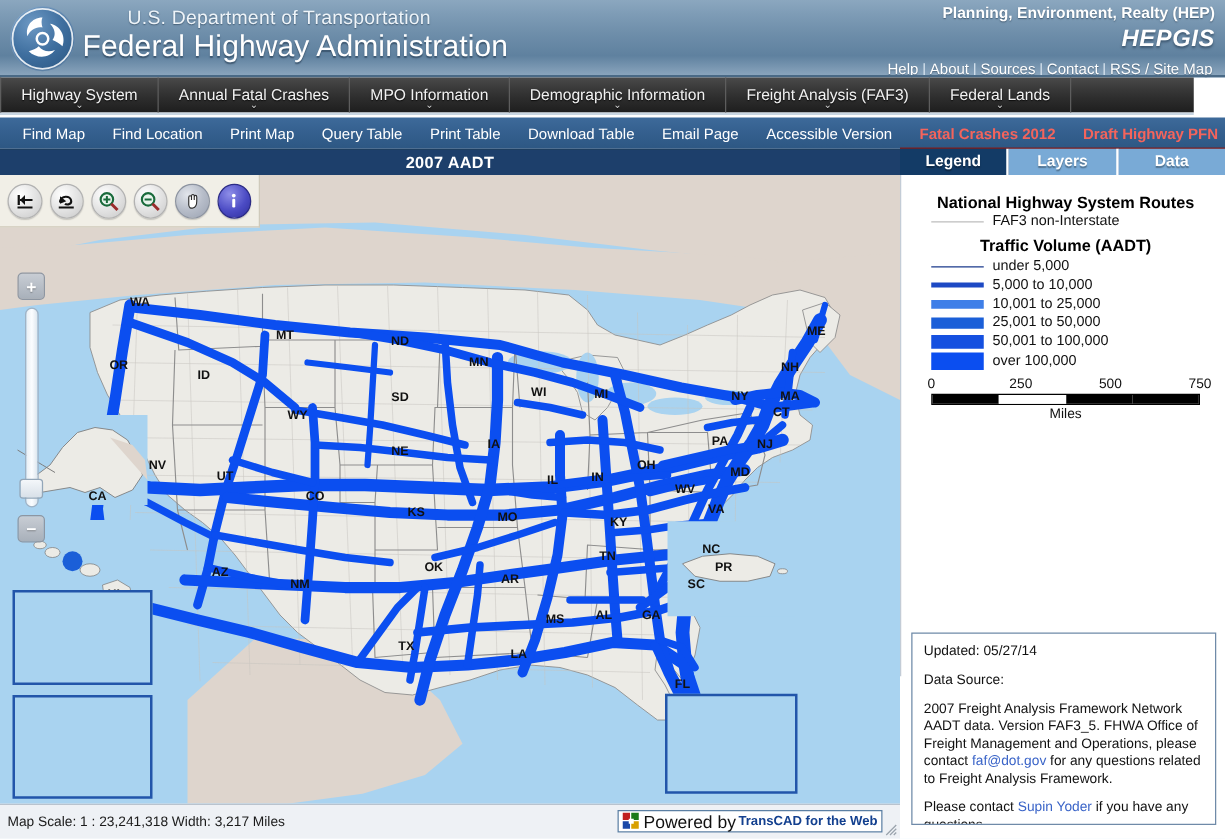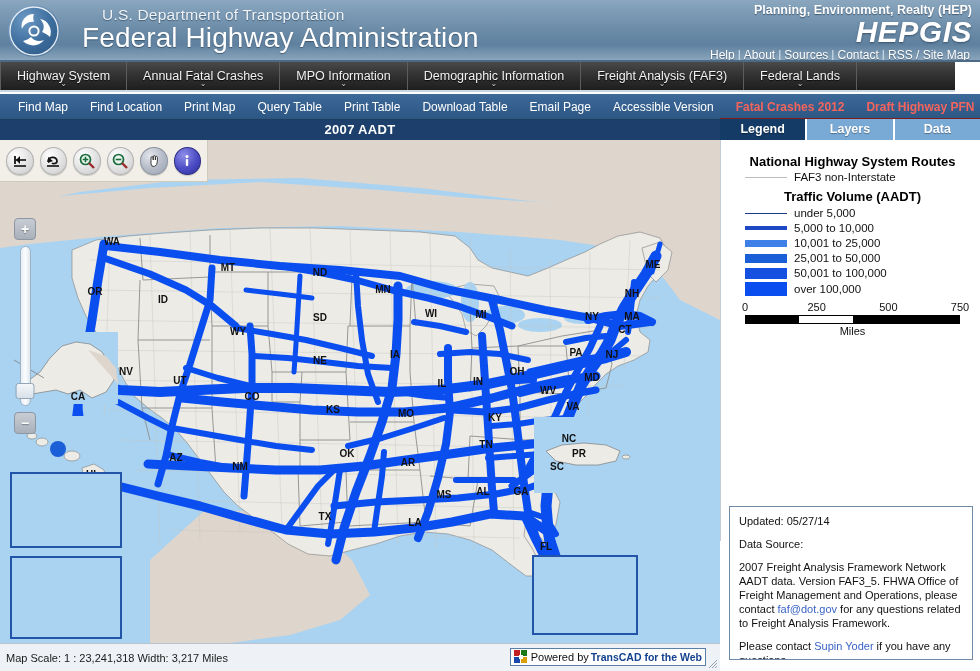--- a/index.html
+++ b/index.html
@@ -28,29 +28,29 @@
     border-radius: 50%;
     background: radial-gradient(circle at 34% 28%, #6d99c4 0%, #3f6f9f 48%, #26527d 100%);
     box-shadow: inset 0 0 3px rgba(255,255,255,.55);
   }
   .dot-logo svg { position:absolute; left:0; top:0; }
   .agency {
     position: absolute; left: 66px; top: 6px; color: #ffffff;
     text-shadow: 0 1px 1px rgba(20,40,60,.5);
   }
   .agency .line1 { font-size: 15.5px; letter-spacing: .2px; line-height: 18px; color:#eef4f9;margin-left:36px;}
-  .agency .line2 { font-size: 28px; line-height: 28px; letter-spacing: .1px; color:#ffffff;margin-left:16px;}
+  .agency .line2 { font-size: 24px; line-height: 28px; letter-spacing: .1px; color:#ffffff;}
 
   .hep-right { position:absolute; right: 8px; top: 2px; text-align: right; }
   .hep-office {
     font-size: 12.5px; font-weight: bold; color: #ffffff; line-height: 16px;
     text-shadow: 0 1px 1px rgba(20,40,60,.55);
   }
   .hep-title {
-    font-size: 30px; font-weight: bold; font-style: italic; color: #ffffff;
+    font-size: 19px; font-weight: bold; font-style: italic; color: #ffffff;
     line-height: 28px; letter-spacing: .5px;
     text-shadow: 0 1px 2px rgba(20,40,60,.55);
   }
   .hep-links { font-size: 12px; color: #ffffff; line-height: 16px; margin-top: 1px;}
   .hep-links a {
     color: #ffffff; text-decoration: none; padding: 0 2px;
     text-shadow: 0 1px 1px rgba(20,40,60,.5);
   }
   .hep-links .sep { color: #d7e3ee; padding: 0 1px; }
 
@@ -164,21 +164,21 @@
     background: #eef1f5; border-top: 1px solid #b9c3ce;
     font-size: 11px; color: #1b1b1b; display: flex; align-items: center;
   }
   .scaletext { margin-left: 6px; white-space: nowrap; }
   .transcad {
     position: absolute; right: 14px; top: 4px; height: 18px;
     display: flex; align-items: center; background: #ffffff;
     border: 1px solid #5b7fa3; padding: 0 3px;
   }
   .transcad .tcicon { width: 14px; height: 14px; margin-right: 3px; position: relative; }
-  .transcad .lbl1 { font-size: 11px; color: #111; }
+  .transcad .lbl1 { font-size: 14px; color: #111; }
   .transcad .lbl2 { font-size: 10.5px; font-weight: bold; color: #13408f; margin-left: 2px; }
   .resizer { position: absolute; right: 2px; bottom: 2px; width: 10px; height: 10px; }
 
   
   .rightpanel {
     position: absolute; left: 720px; top: 140px; width: 260px; height: 401px;
     background: #ffffff; border-left: 1px solid #c3ccd6;
   }
   .legend { padding: 14px 10px 0 14px; }
   .legend h3 {

